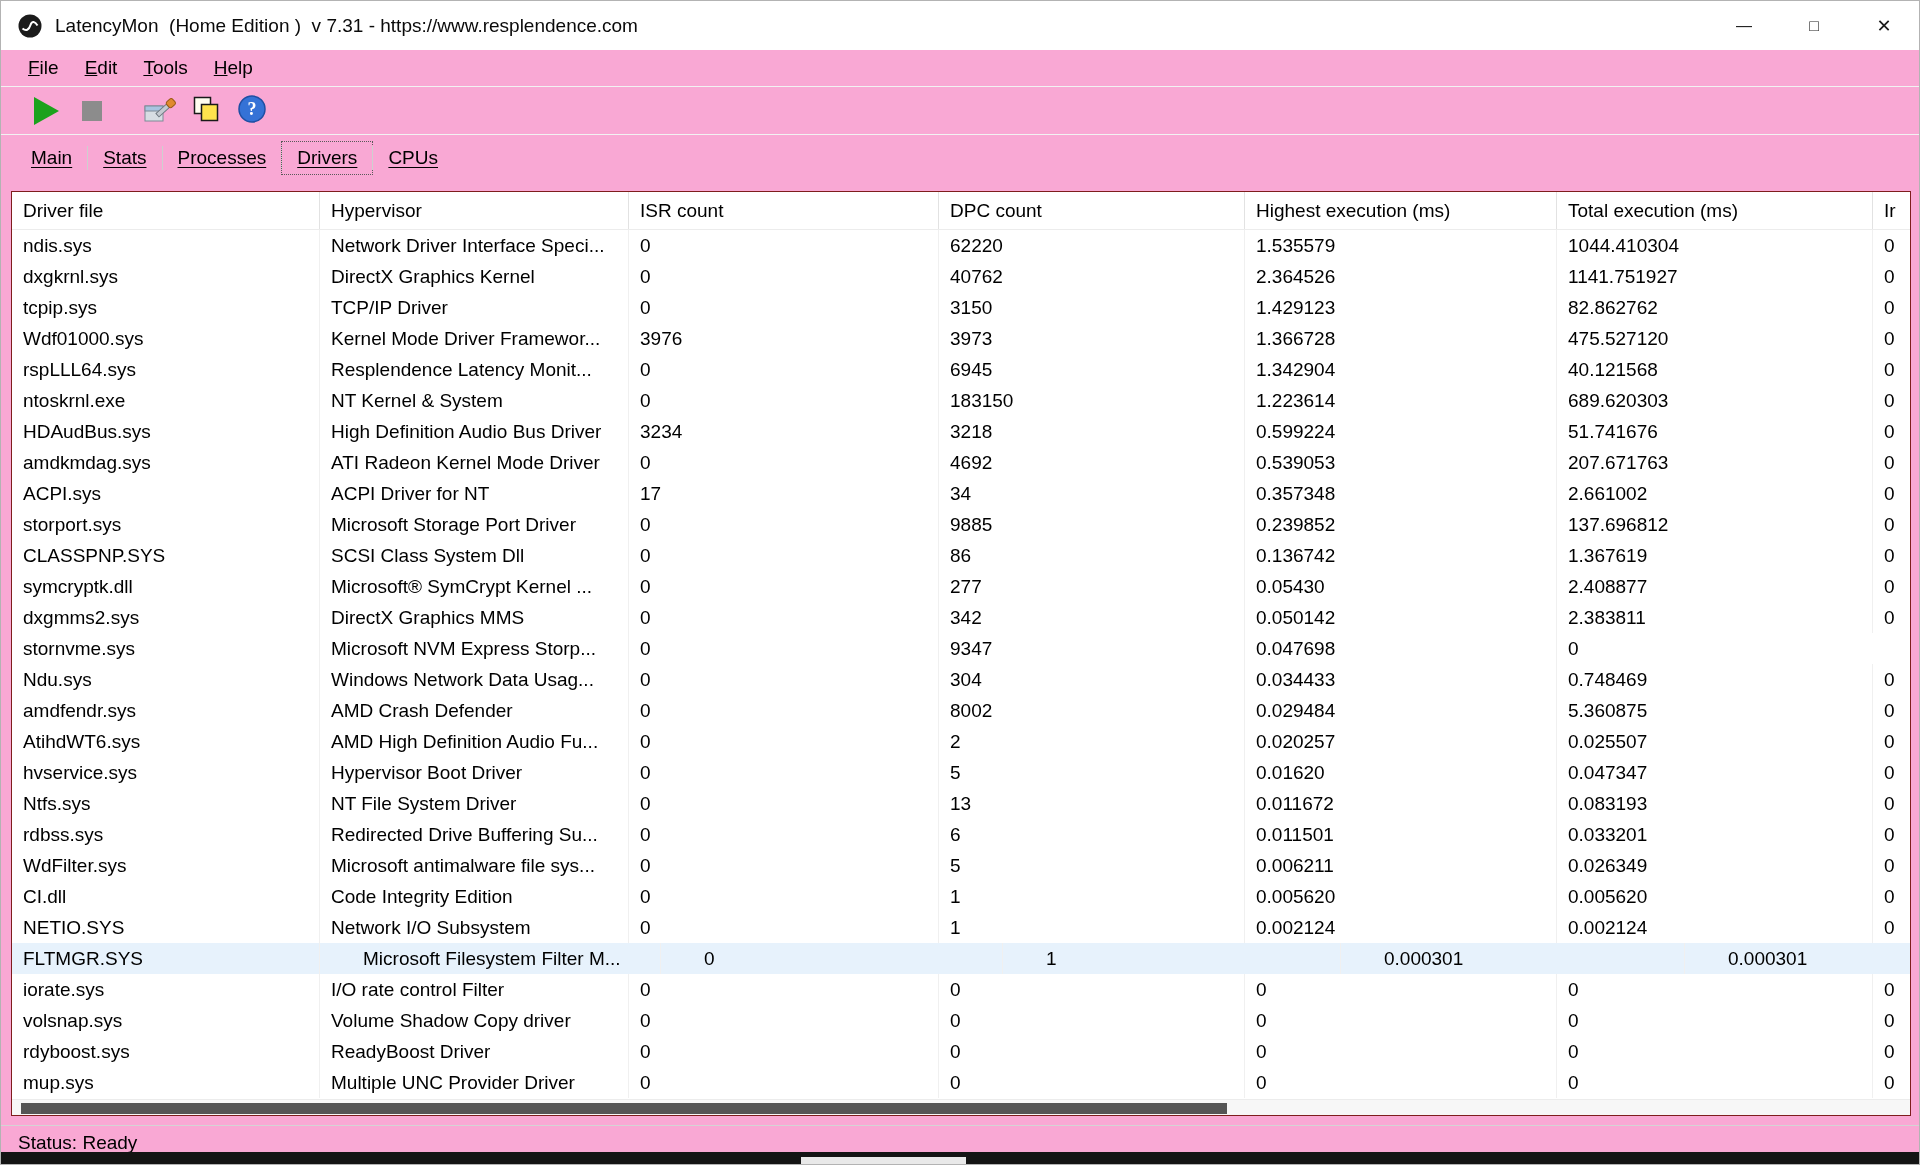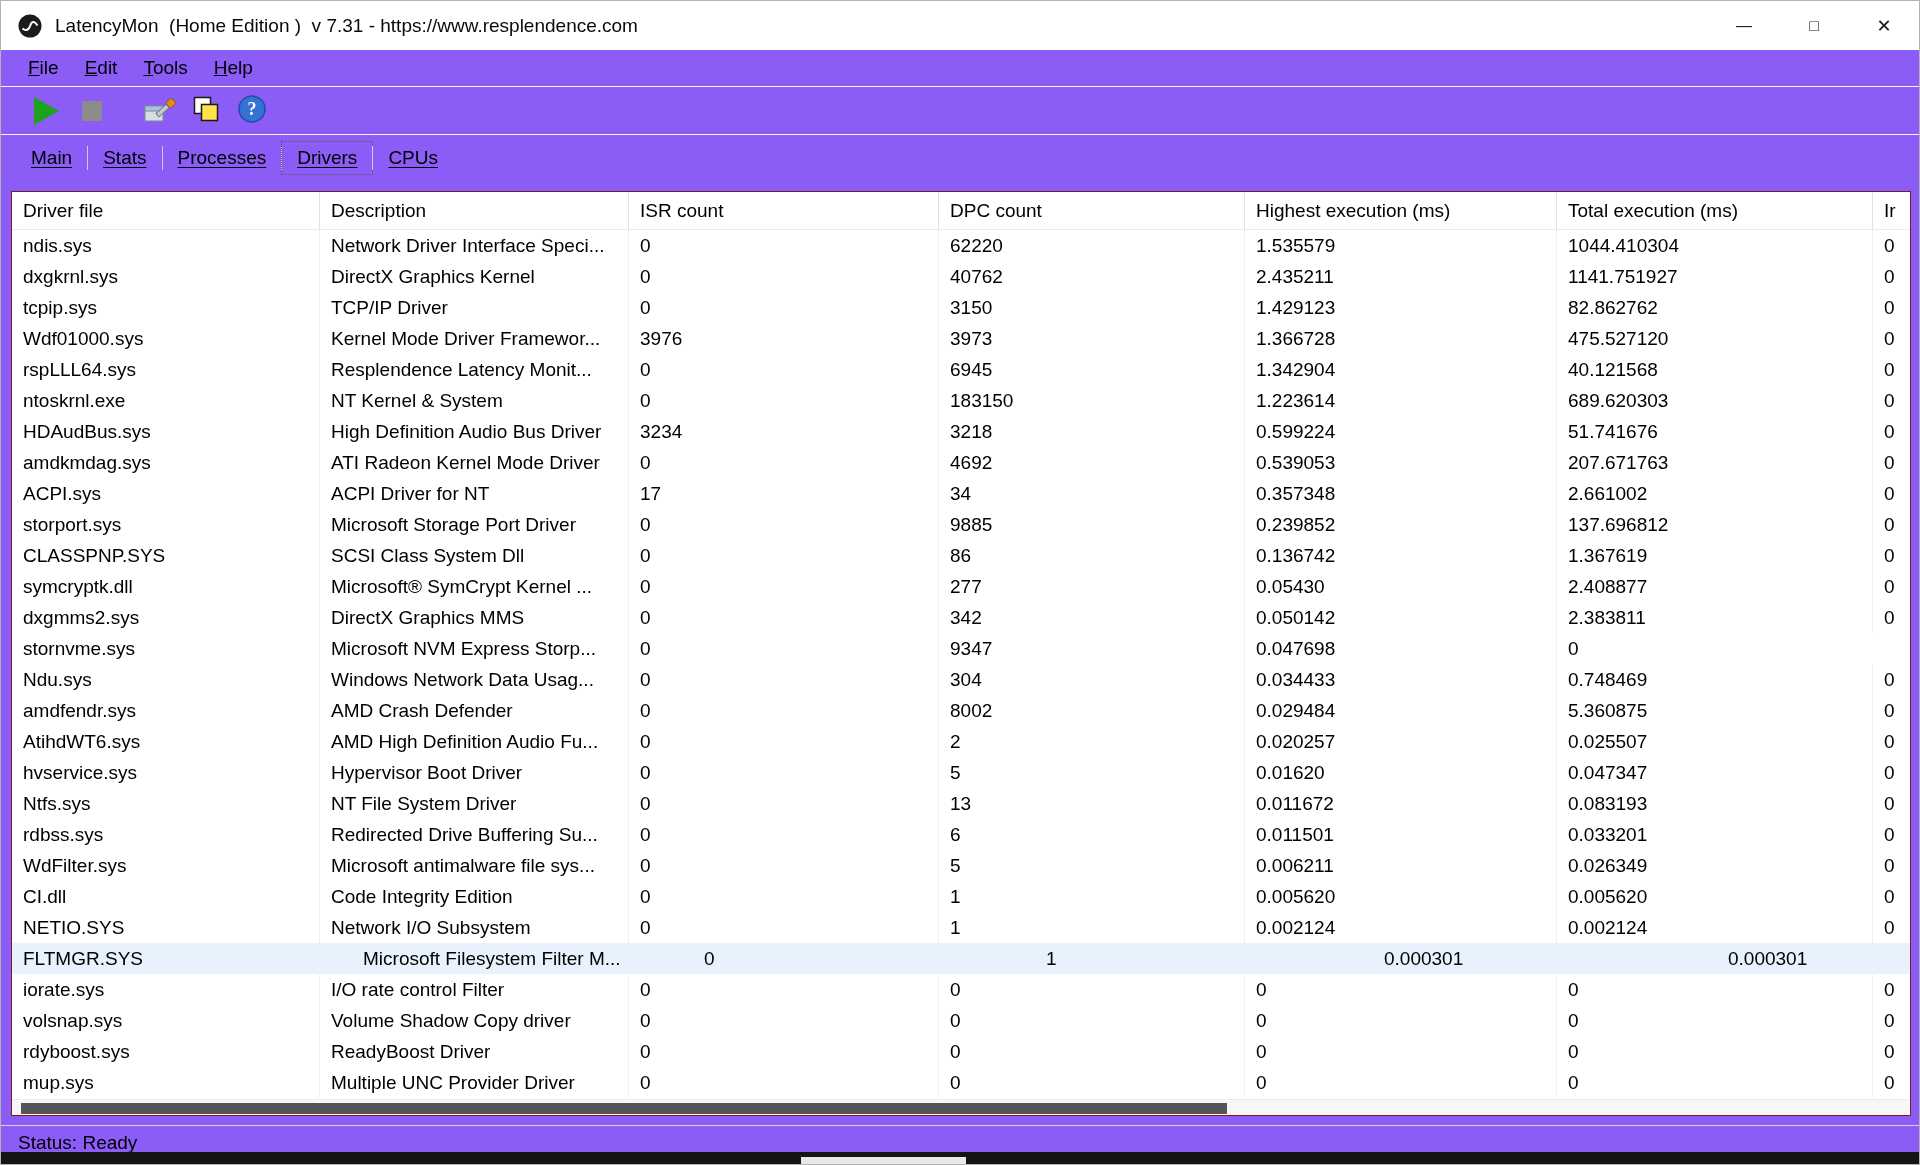--- a/index.html
+++ b/index.html
@@ -3,21 +3,21 @@
 <meta charset="utf-8">
 <style>
   * { box-sizing: border-box; margin: 0; padding: 0; }
   html, body { margin: 0; }
   body {
     width: 1920px; height: 1165px; position: relative;
     background: #ffffff; color: #000;
     font-family: "Liberation Sans", sans-serif;
     overflow: hidden;
   }
-  .window { position: absolute; inset: 0; border: 1px solid #b3b3b3; background: #8b5cf6; }
+  .window { position: absolute; inset: 0; border: 1px solid #b3b3b3; background: #f9a8d4; }
 
   
   .titlebar { position: absolute; top: 0; left: 0; right: 0; height: 49px; display: flex; align-items: center; padding-left: 16px; background: #fff; }
   .app-icon { width: 26px; height: 26px; margin-right: 12px; flex: 0 0 auto; }
   .title-text { font-size: 19px; white-space: pre; color: #0a0a0a; }
   .win-controls { margin-left: auto; display: flex; height: 100%; }
   .win-btn { width: 70px; height: 100%; display: flex; align-items: center; justify-content: center; font-size: 16px; color: #1a1a1a; cursor: default; }
   .win-btn.close { font-size: 18px; }
 
   
@@ -138,21 +138,21 @@
       <div class="tab">Processes</div>
       <div class="tab-div"></div>
       <div class="tab active">Drivers</div>
       <div class="tab-div"></div>
       <div class="tab">CPUs</div>
     </div>
 
   <div class="table-wrap">
     <div class="thead">
         <div class="hcell col0">Driver file</div>
-        <div class="hcell col1">Description</div>
+        <div class="hcell col1">Hypervisor</div>
         <div class="hcell col2">ISR count</div>
         <div class="hcell col3">DPC count</div>
         <div class="hcell col4">Highest execution (ms)</div>
         <div class="hcell col5">Total execution (ms)</div>
         <div class="hcell col6">Ir</div>
       </div>
     <div class="tbody">
         <div class="trow">
           <div class="cell col0">ndis.sys</div>
           <div class="cell col1">Network Driver Interface Speci...</div>
@@ -160,21 +160,21 @@
           <div class="cell col3">62220</div>
           <div class="cell col4">1.535579</div>
           <div class="cell col5">1044.410304</div>
           <div class="cell col6">0</div>
         </div>
         <div class="trow">
           <div class="cell col0">dxgkrnl.sys</div>
           <div class="cell col1">DirectX Graphics Kernel</div>
           <div class="cell col2">0</div>
           <div class="cell col3">40762</div>
-          <div class="cell col4">2.435211</div>
+          <div class="cell col4">2.364526</div>
           <div class="cell col5">1141.751927</div>
           <div class="cell col6">0</div>
         </div>
         <div class="trow">
           <div class="cell col0">tcpip.sys</div>
           <div class="cell col1">TCP/IP Driver</div>
           <div class="cell col2">0</div>
           <div class="cell col3">3150</div>
           <div class="cell col4">1.429123</div>
           <div class="cell col5">82.862762</div>

